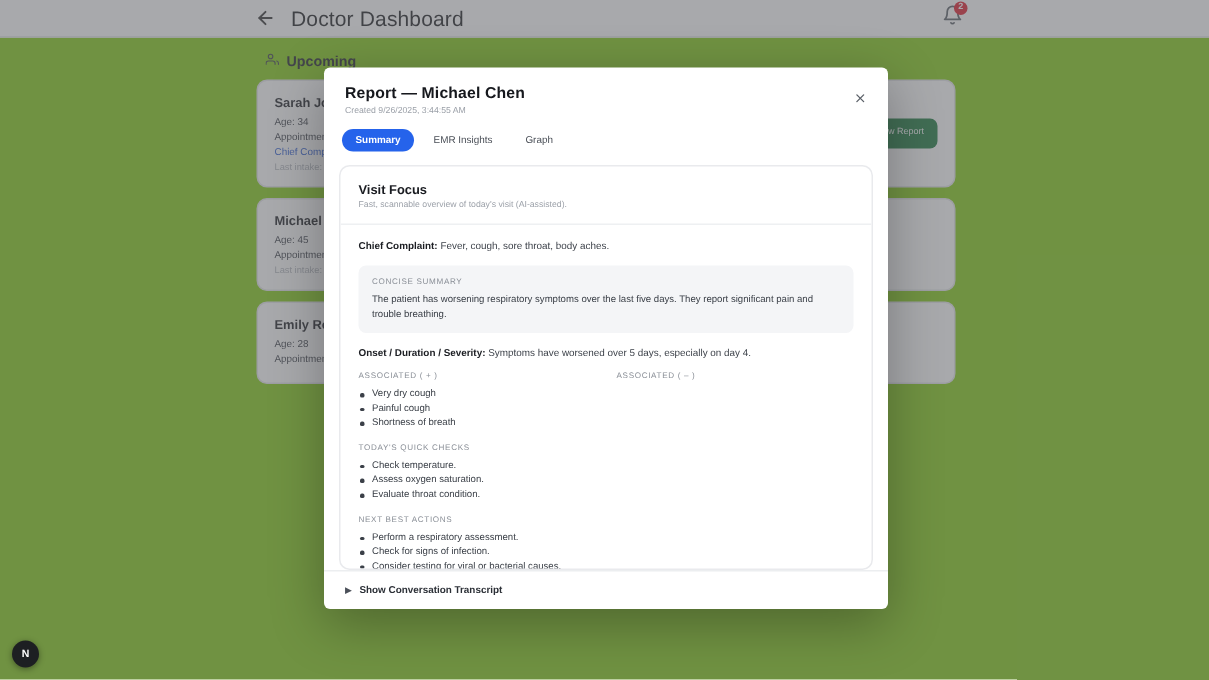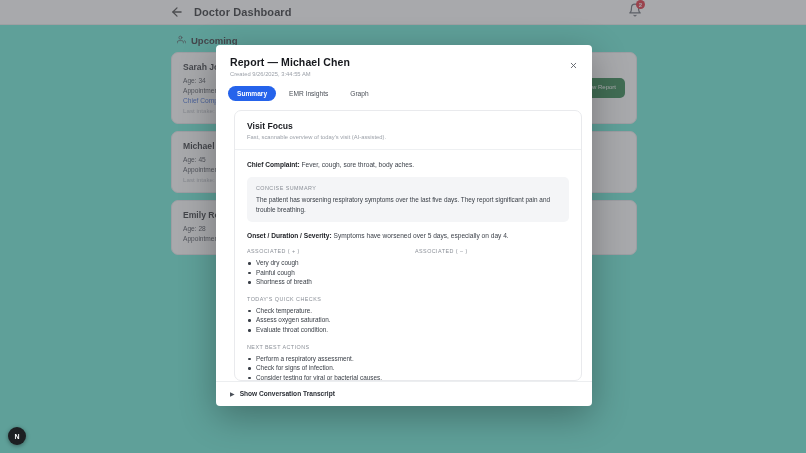--- a/index.html
+++ b/index.html
@@ -16,36 +16,36 @@
     position: absolute; left: 0; top: 0; width: 806px; height: 25px;
     background: #ffffff; border-bottom: 1px solid #e9eaec;
     display: flex; align-items: center; padding: 0 14px;
     z-index: 5;
   }
   .back-icon {
     width: 16px; height: 16px; margin-left: 155px; margin-right: 9px;
     display: flex; align-items: center; justify-content: center; color: #333;
   }
   .topbar-title {
-    font-size: 11px; font-weight: bold; color: #1c1d20; letter-spacing: .1px;
+    font-size: 14px; font-weight: normal; color: #1c1d20; letter-spacing: .1px;
   }
   .topbar-right { margin-left: auto; position: relative; margin-right: 150px; }
   .bell-wrap { position: relative; width: 16px; height: 16px; }
   .bell-badge {
     position: absolute; right: -3px; top: -3px;
     width: 9px; height: 9px; border-radius: 50%;
     background: #e11d2e; color: #fff; font-size: 6px;
     display: flex; align-items: center; justify-content: center;
     font-weight: bold; line-height: 1;
   }
 
   
   .page-bg {
     position: absolute; left: 0; top: 25px; width: 806px; height: 428px;
-    background: #5eead4;
+    background: #84cc16;
   }
   .content-wrap {
     position: absolute; left: 171px; top: 10px; width: 466px;
   }
   .section-head {
     display: flex; align-items: center; gap: 5px;
     font-size: 9.5px; font-weight: bold; color: #22242a;
     margin-bottom: 6px; padding-left: 6px;
   }
   .card {
@@ -91,21 +91,21 @@
   .tabs {
     display: flex; align-items: center; gap: 4px;
     padding: 9px 14px 9px 12px;
   }
   .tab {
     font-size: 6.6px; color: #4a4f57; padding: 4px 9px; border-radius: 11px;
     background: none; border: none; cursor: pointer; font-family: inherit;
   }
   .tab.active { background: #2563eb; color: #ffffff; font-weight: bold; }
 
-  .modal-body { flex: 1; overflow: hidden; padding: 0 10px; margin-left: 8px; }
+  .modal-body { flex: 1; overflow: hidden; padding: 0 10px; }
   .panel {
     border: 1px solid #e9eaed; border-radius: 7px; background: #fff;
     height: 100%; overflow: hidden;
   }
   .panel-head { padding: 10px 12px 9px 12px; border-bottom: 1px solid #eef0f2; }
   .panel-title { font-size: 8.6px; font-weight: bold; color: #1a1c21; }
   .panel-sub { font-size: 5.8px; color: #9ca1a9; margin-top: 3px; }
   .panel-body { padding: 10px 12px 0 12px; }
 
   .kv { font-size: 6.6px; color: #3e434b; margin-bottom: 8px; line-height: 1.4; }

